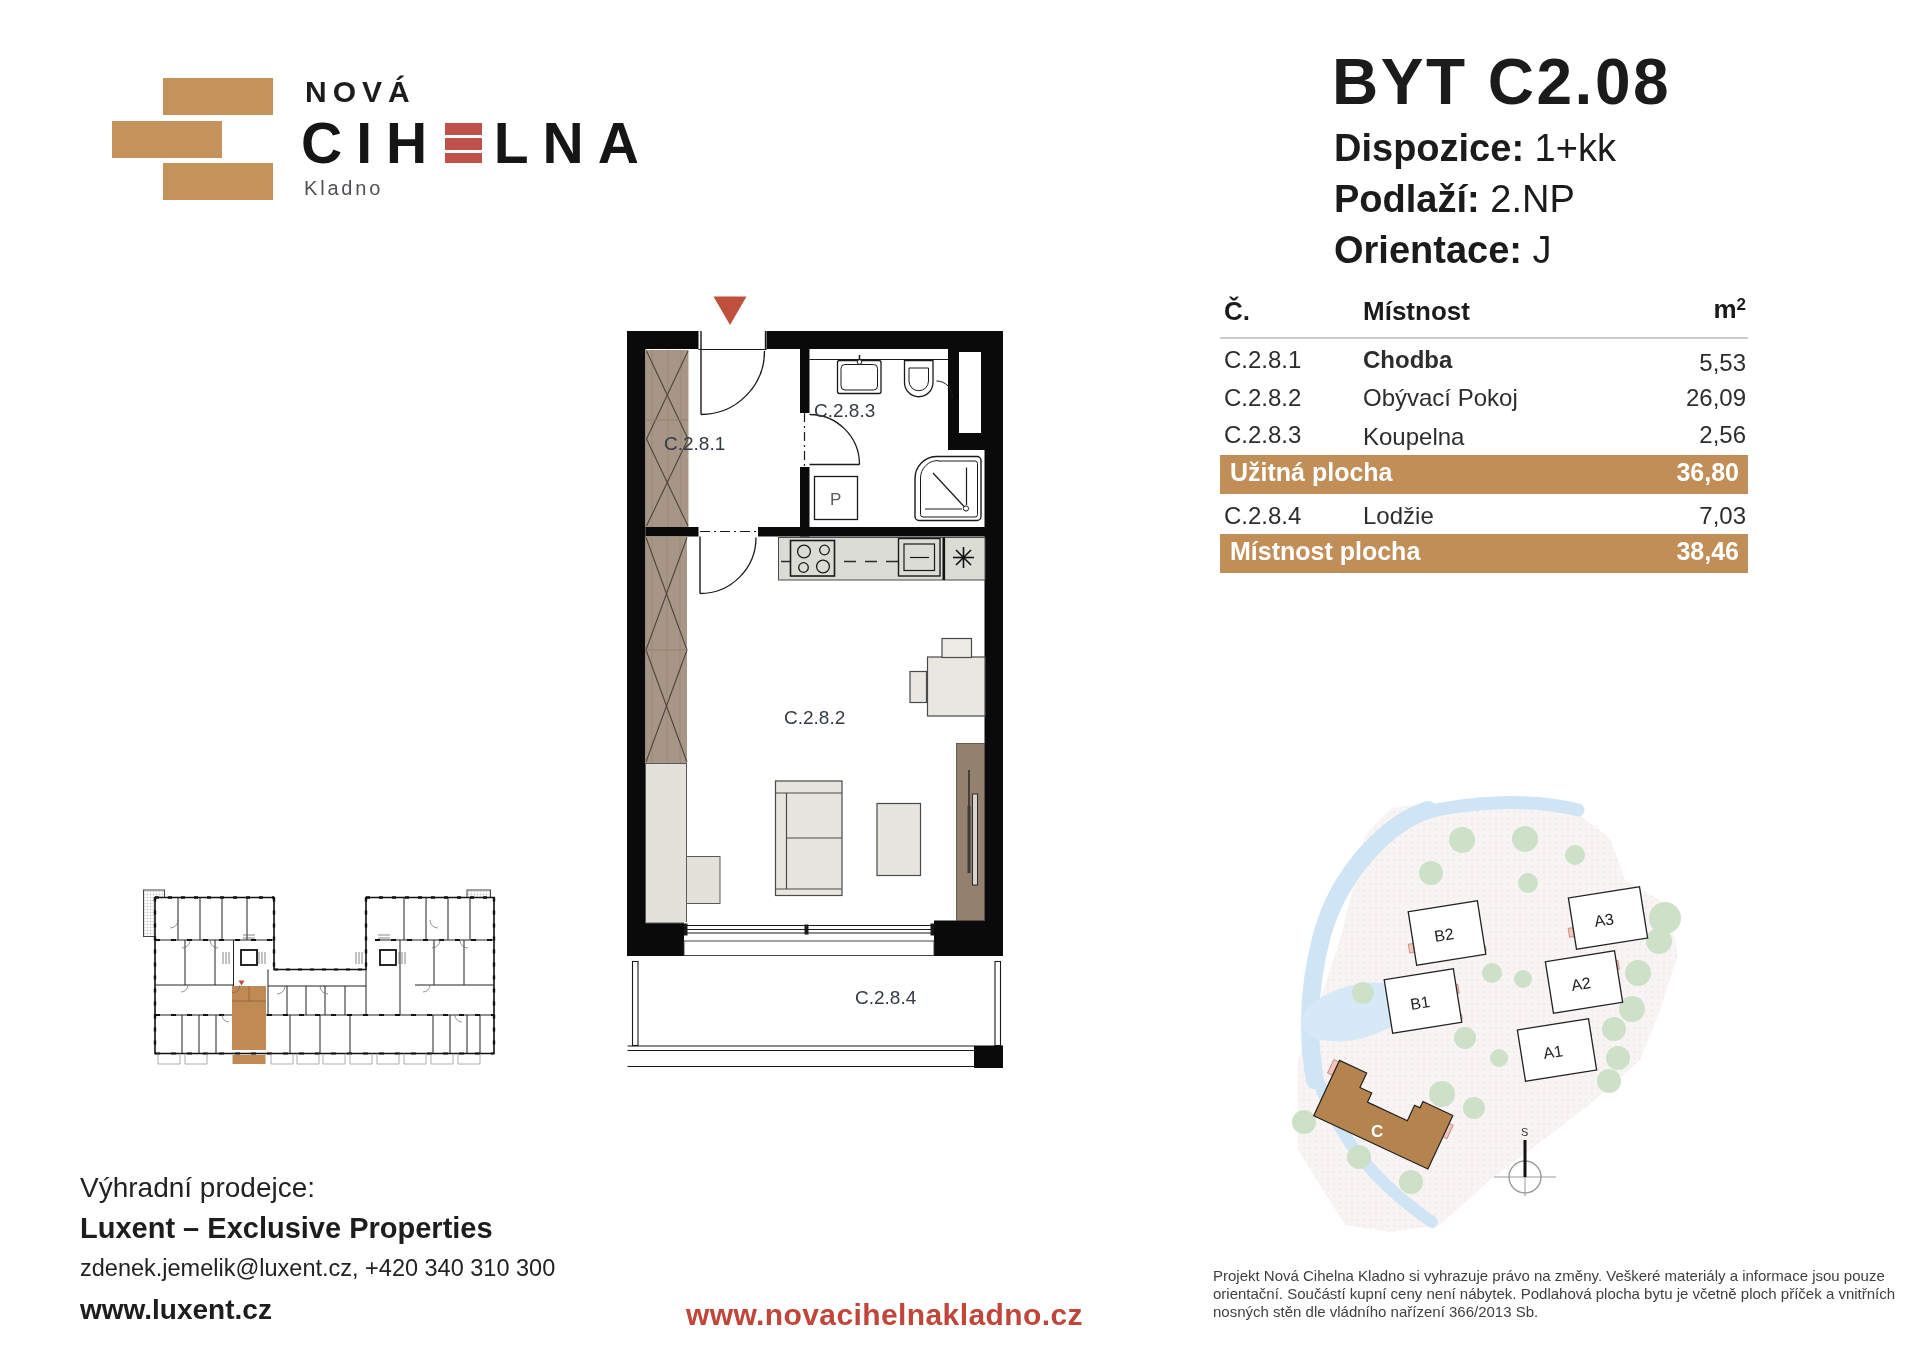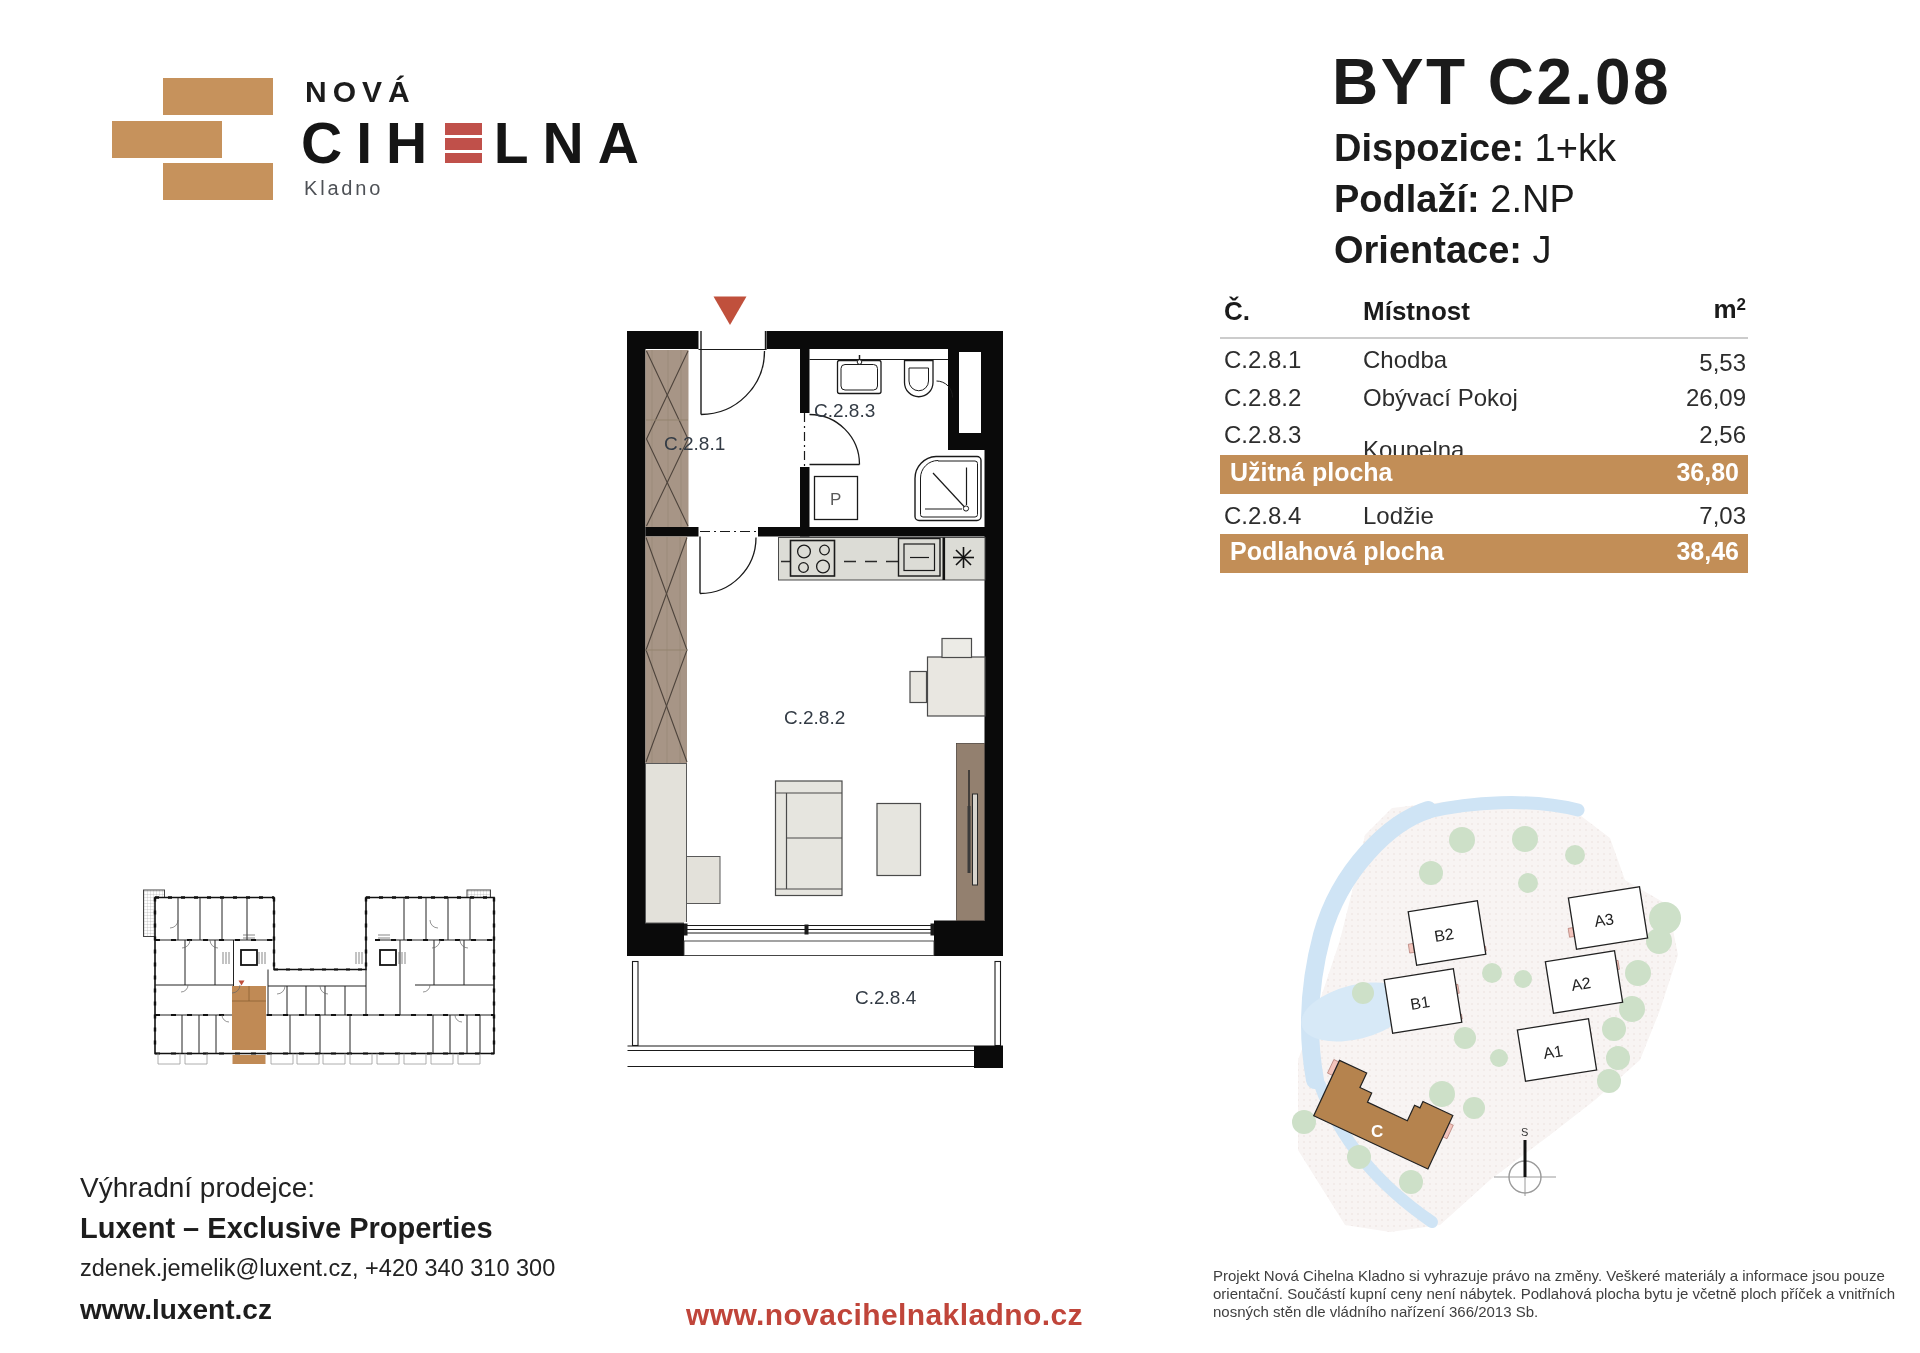--- a/index.html
+++ b/index.html
@@ -33,41 +33,41 @@
 
   <div class="abs" style="left:1220px;top:0;width:528px;height:580px;font-size:24px;color:#2d2d2d;">
 
     <div class="abs" style="left:4px;top:295.5px;font-size:26px;font-weight:bold;color:#1b1b1b;">Č.</div>
     <div class="abs" style="left:143px;top:295.5px;font-size:26px;font-weight:bold;color:#1b1b1b;">Místnost</div>
     <div class="abs" style="right:2px;top:293.5px;font-size:26px;font-weight:bold;color:#1b1b1b;">m<span style="font-size:17px;vertical-align:8px;">2</span></div>
 
     <div class="abs" style="left:0;top:337px;width:528px;height:2px;background:#cccccc;"></div>
 
     <div class="abs" style="left:4px;top:345.8px;">C.2.8.1</div>
-    <div class="abs" style="left:143px;top:345.8px;">Chodba</div>
+    <div class="abs" style="left:143px;top:345.8px;font-weight:bold;">Chodba</div>
     <div class="abs" style="right:2px;top:349px;text-align:center;">5,53</div>
 
     <div class="abs" style="left:4px;top:384.2px;">C.2.8.2</div>
     <div class="abs" style="left:143px;top:384.2px;">Obývací Pokoj</div>
     <div class="abs" style="right:2px;top:384.2px;">26,09</div>
 
     <div class="abs" style="left:4px;top:421.2px;">C.2.8.3</div>
-    <div class="abs" style="left:143px;top:436px;">Koupelna</div>
+    <div class="abs" style="left:143px;top:423px;">Koupelna</div>
     <div class="abs" style="right:2px;top:421.2px;">2,56</div>
 
     <div class="abs" style="left:0;top:455.3px;width:528px;height:38.6px;background:#c28e57;"></div>
     <div class="abs" style="left:10px;top:457.5px;font-size:25px;font-weight:bold;color:#fff;">Užitná plocha</div>
     <div class="abs" style="right:9px;top:457.5px;font-size:25px;font-weight:bold;color:#fff;">36,80</div>
 
     <div class="abs" style="left:4px;top:502.3px;">C.2.8.4</div>
     <div class="abs" style="left:143px;top:502.3px;">Lodžie</div>
     <div class="abs" style="right:2px;top:502.3px;">7,03</div>
 
     <div class="abs" style="left:0;top:534.3px;width:528px;height:38.6px;background:#c28e57;"></div>
-    <div class="abs" style="left:10px;top:536.5px;font-size:25px;font-weight:bold;color:#fff;">Podlahová plocha</div>
+    <div class="abs" style="left:10px;top:536.5px;font-size:25px;font-weight:bold;color:#fff;">Místnost plocha</div>
     <div class="abs" style="right:9px;top:536.5px;font-size:25px;font-weight:bold;color:#fff;margin-left:32px;">38,46</div>
   </div>
 
   <svg class="abs" style="left:598px;top:285px;" width="414" height="795" viewBox="598 285 414 795">
 
     <polygon points="713.5,296.5 746.5,296.5 730,325" fill="#c0503c"></polygon>
     <g fill="#0a0a0a">
 
       <rect x="627" y="331" width="71.5" height="18"></rect>
 

